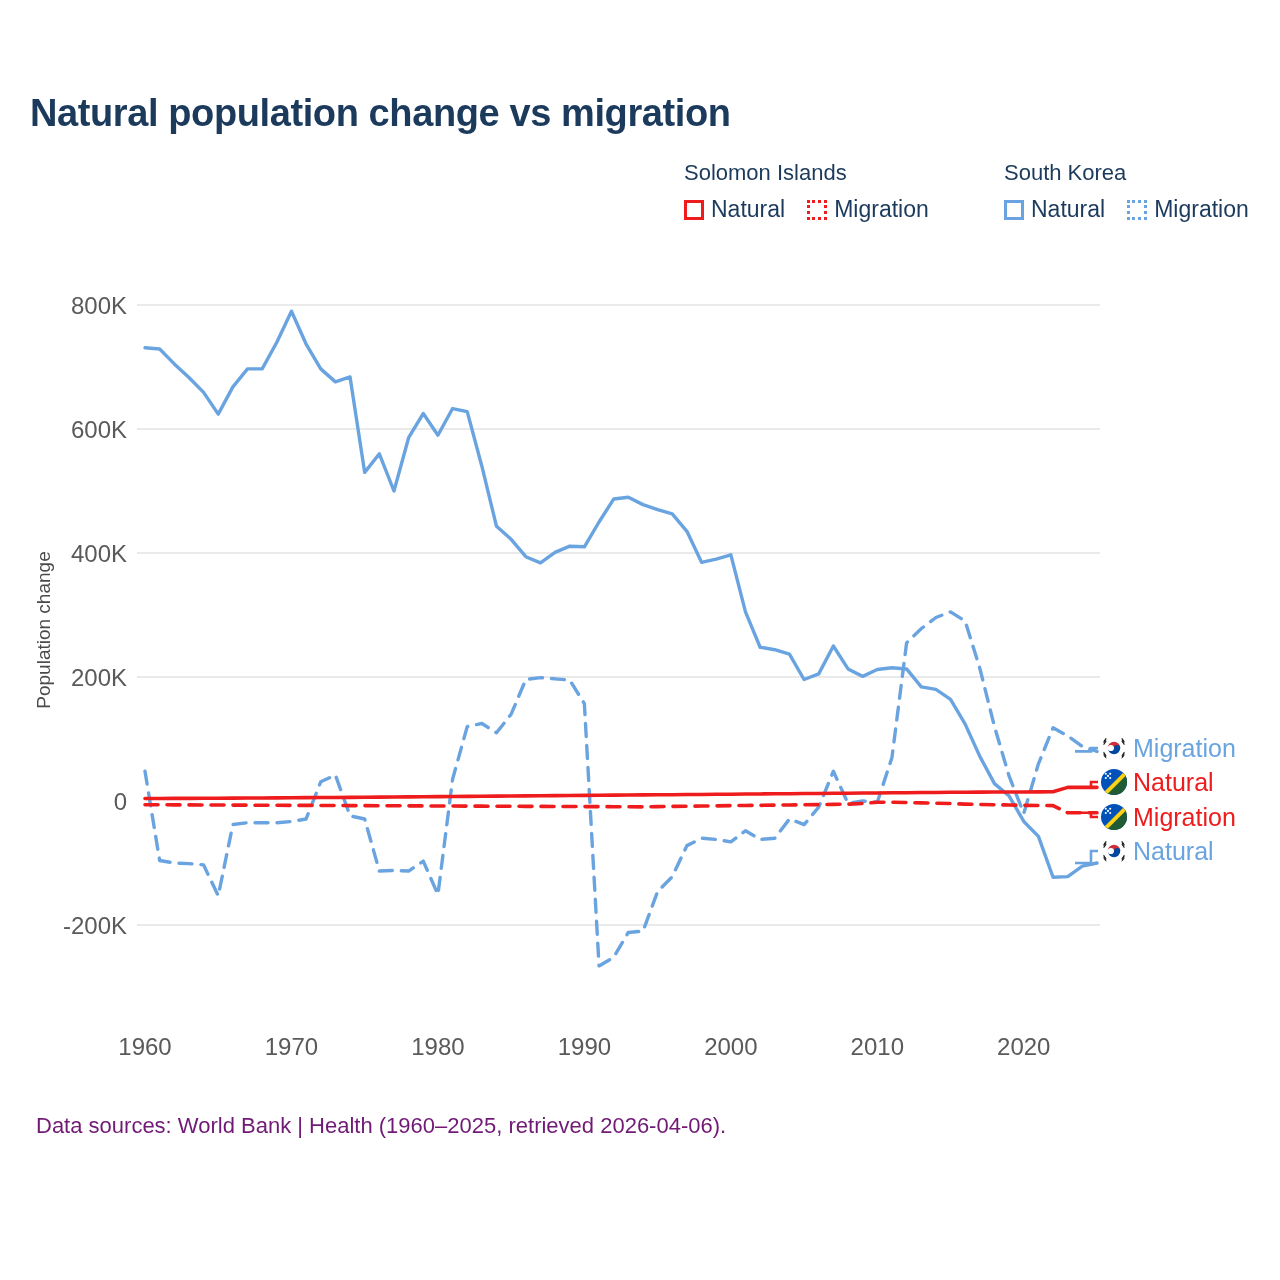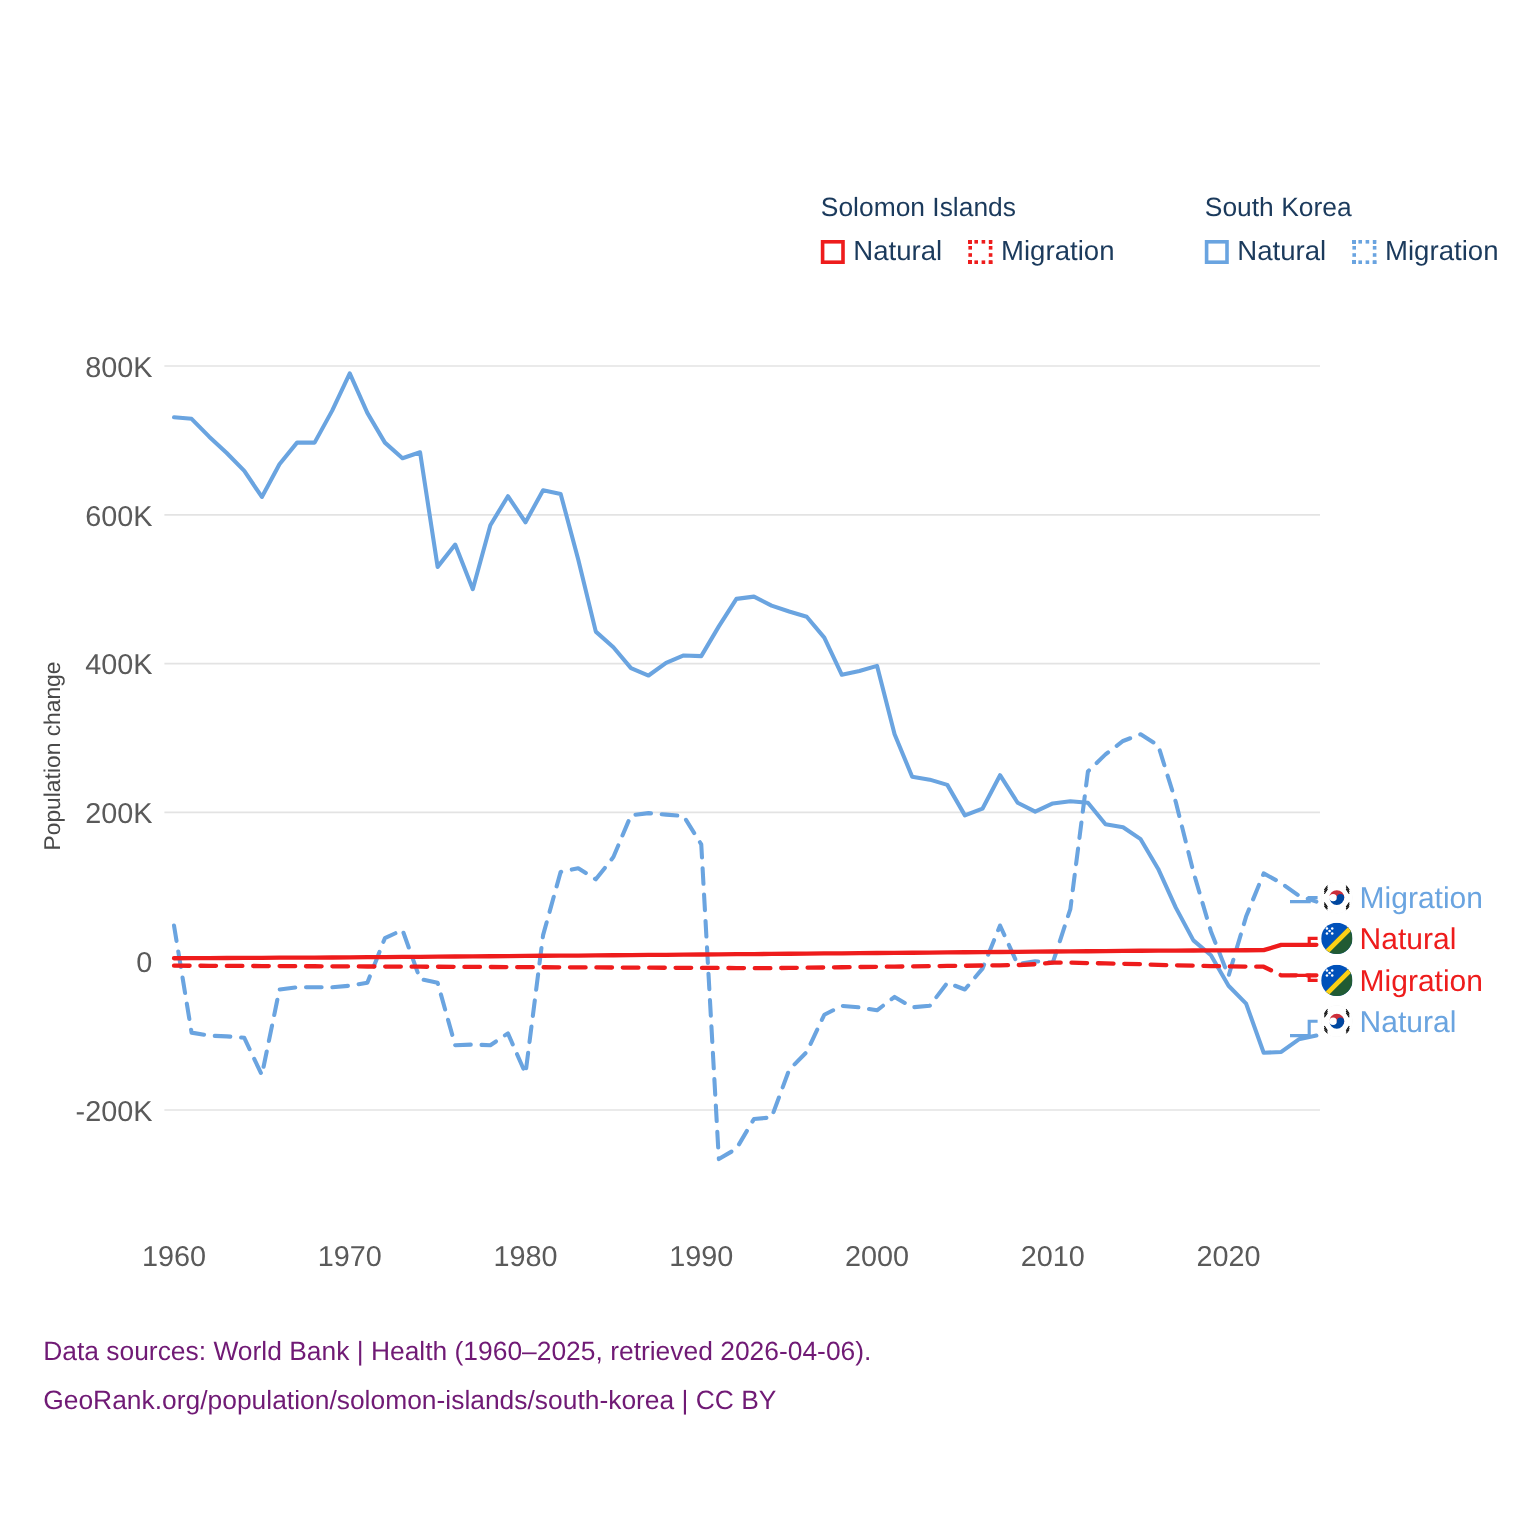--- a/index.html
+++ b/index.html
@@ -99,20 +99,21 @@
     color: #701a75;
     line-height: 41px;
   }
   .footer-line { white-space: nowrap; }
 </style>
 </head>
 <body>
 
 <div id="page">
 
+  <div id="chart-title">Natural population change vs migration</div>
 
   <div id="legend">
     <div class="legend-group" style="left:0px;">
       <div class="legend-group-title">Solomon Islands</div>
       <div class="legend-entries">
         <div class="legend-entry">
           <span class="legend-swatch solid-red"></span>
           <span class="legend-label">Natural</span>
         </div>
         <div class="legend-entry">
@@ -230,16 +231,15 @@
           <text class="end-label-text" x="1133" y="826" fill="#ee1c1c">Migration</text>
           <polyline points="1075,863 1091,863 1091,851 1098,851" fill="none" stroke="#6aa4e0" stroke-width="2.6"></polyline>
           <use href="#flag-kr" transform="translate(1114,851)"></use>
           <text class="end-label-text" x="1133" y="860" fill="#6aa4e0">Natural</text>
         </g>
     </svg>
   </div>
 
   <div id="footer">
     <div class="footer-line">Data sources: World Bank | Health (1960–2025, retrieved 2026-04-06).</div>
-    <div class="footer-line">GeoRank.org/population/solomon-islands/south-korea | CC BY</div>
   </div>
 
 </div>
 
 </body></html>

